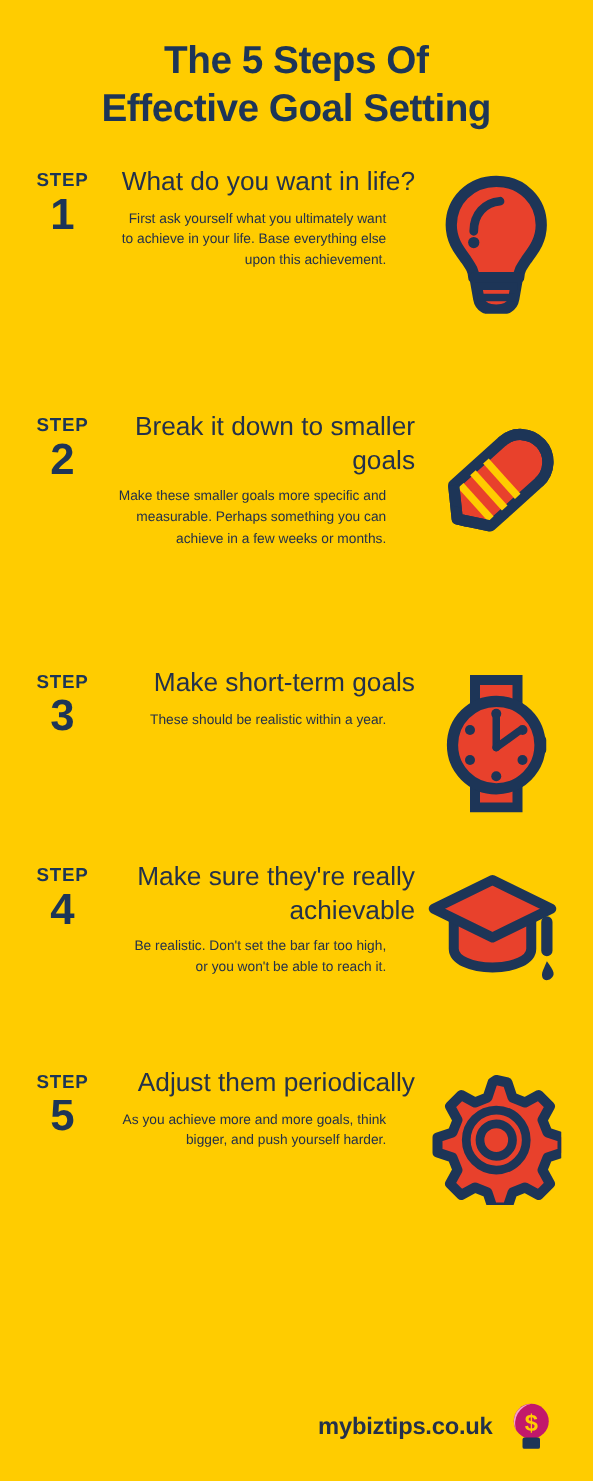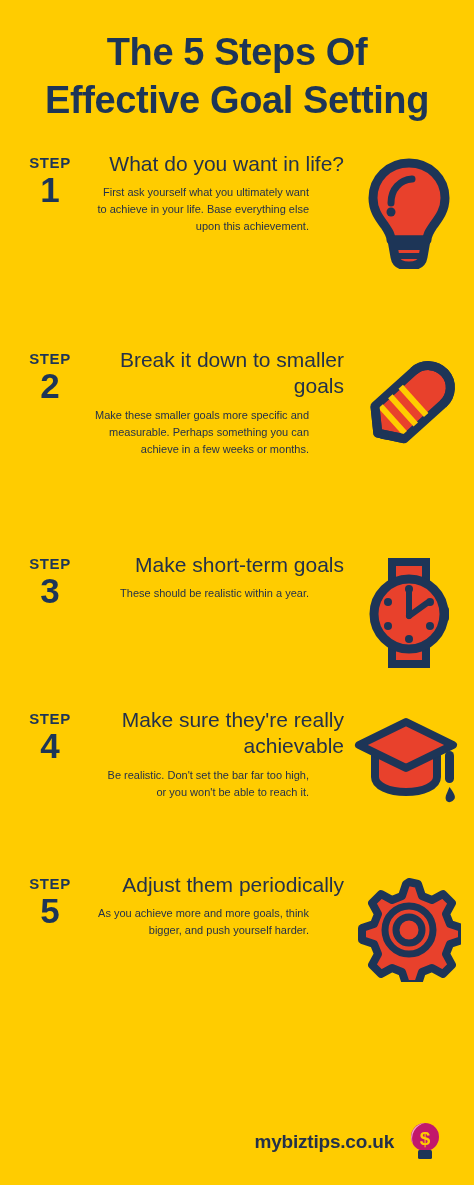--- a/index.html
+++ b/index.html
@@ -20,31 +20,31 @@
     background: #ffcc00;
     position: relative;
     box-sizing: border-box;
   }
 
   
   .title {
     padding: 28px 14px 0 14px;
     text-align: center;
     color: #1d3557;
-    font-size: 38px;
+    font-size: 31px;
     font-weight: bold;
     line-height: 1.27;
     letter-spacing: -0.4px;
   }
   .title-line { display: block; white-space: nowrap; }
 
   
   .steps {
     margin-top: 24px;
-    padding: 0 6px 0 0;
+    padding: 0 18px 0 0;
   }
   .step {
     position: relative;
     display: flex;
     align-items: flex-start;
     min-height: 150px;
   }
   .step-badge {
     width: 72px;
     flex: 0 0 72px;

